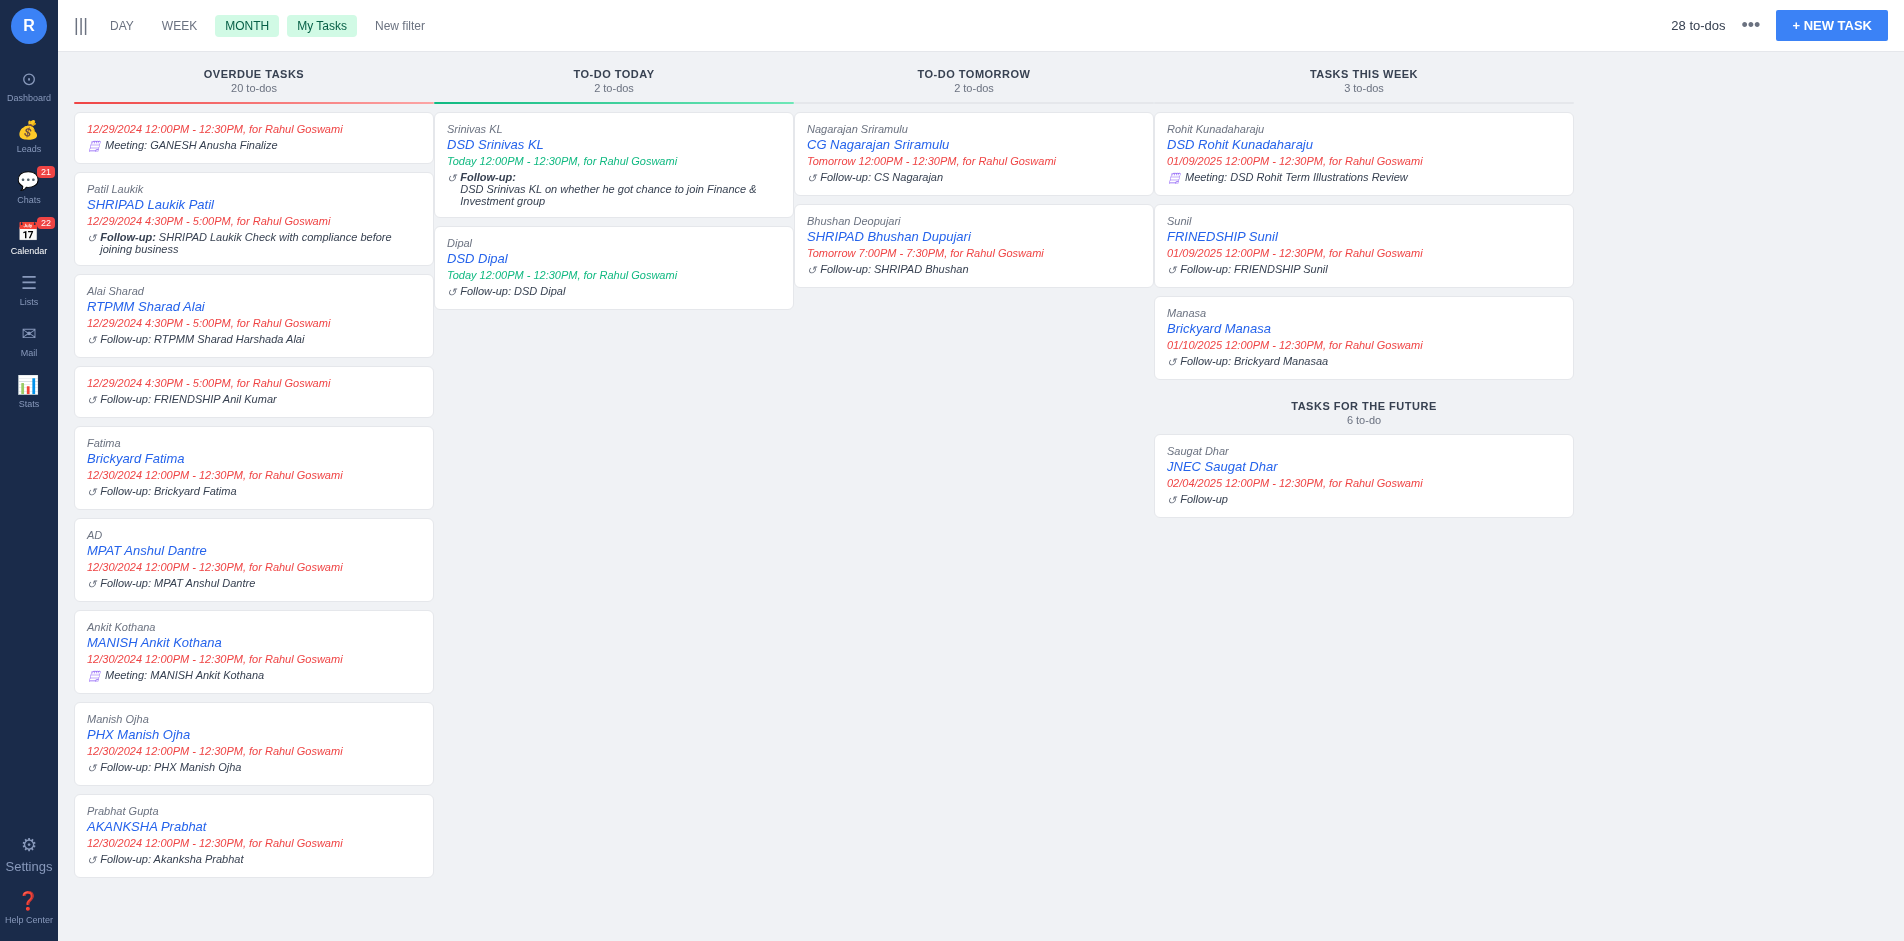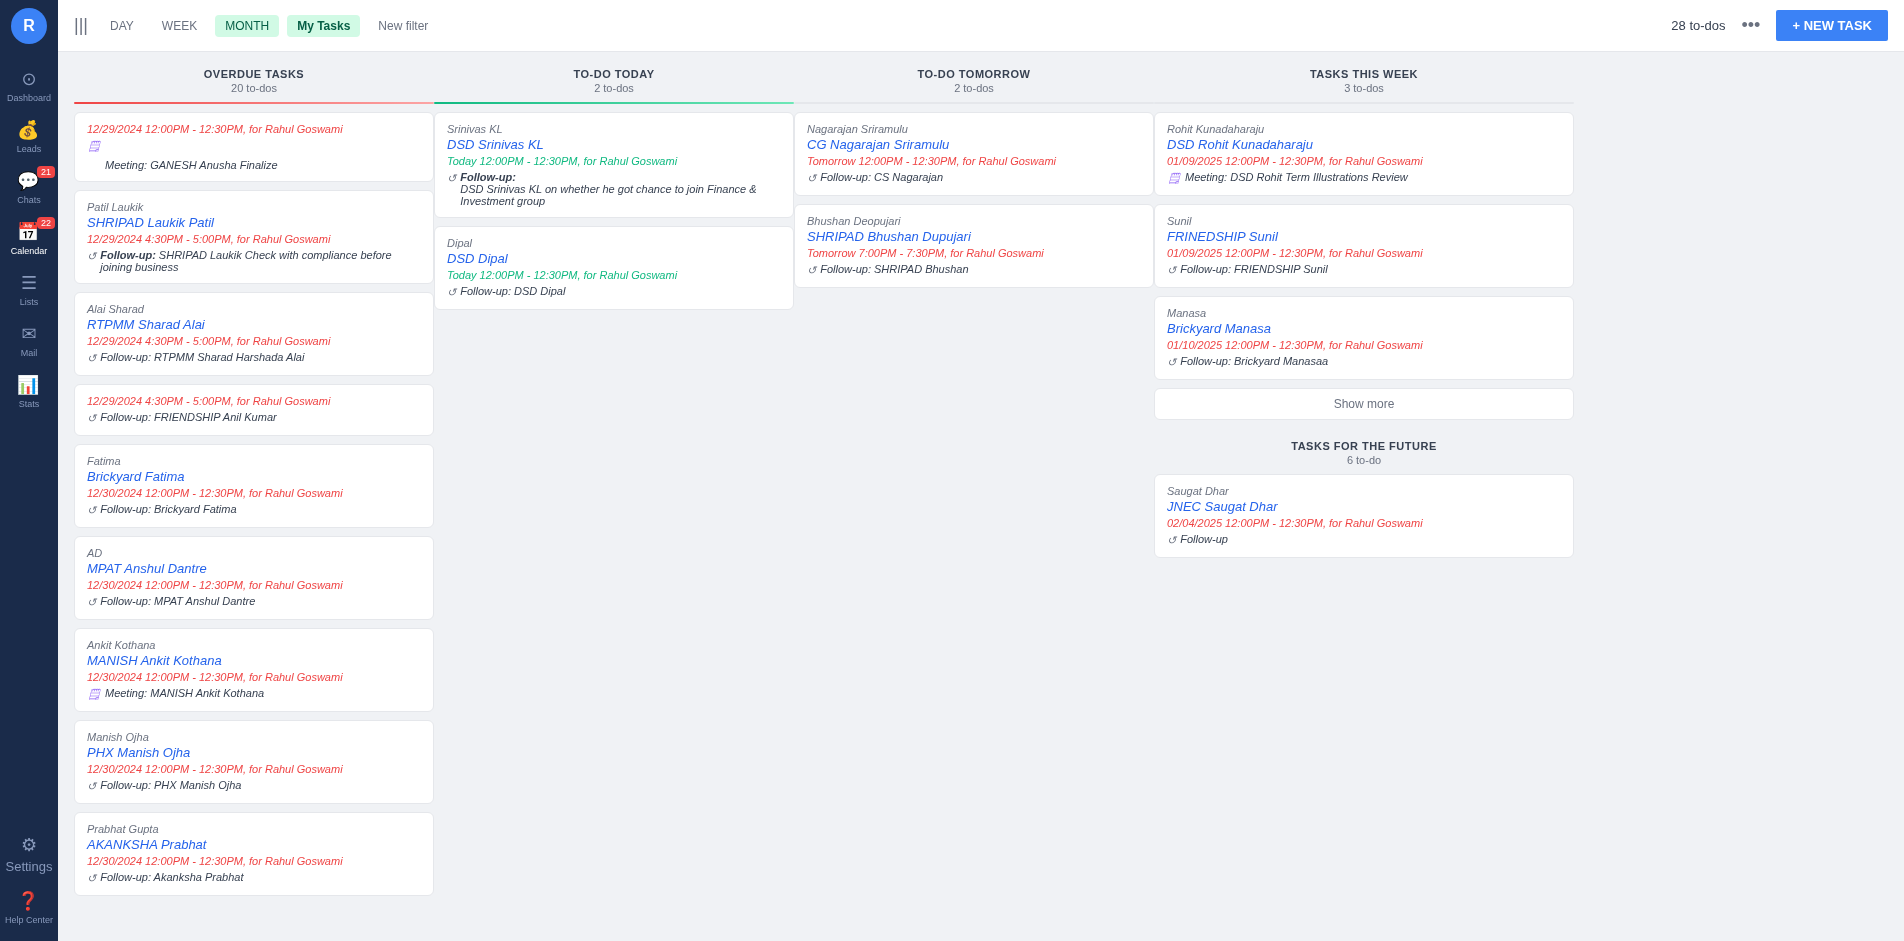--- a/index.html
+++ b/index.html
@@ -125,21 +125,21 @@
       cursor: pointer;
       font-style: italic;
     }
     .task-contact { font-size: 11px; color: #6b7280; margin-bottom: 2px; }
     .task-name { font-size: 13px; color: #2563eb; font-weight: 500; margin-bottom: 3px; }
     .task-time { font-size: 11px; color: #ef4444; margin-bottom: 4px; }
     .task-time.green { color: #10b981; }
     .task-followup { font-size: 11px; color: #374151; display: flex; align-items: flex-start; gap: 4px; }
     .task-followup .fu-icon { color: #6b7280; margin-top: 1px; flex-shrink: 0; }
     .task-followup .meeting-icon { color: #8b5cf6; }
-    .followup-text { color: #374151; margin-top: 20px; }
+    .followup-text { color: #374151; }
     .followup-bold { font-weight: 600; }
     .show-more-btn {
       width: 100%; padding: 8px; background: white;
       border: 1px solid #e5e7eb; border-radius: 6px;
       color: #6b7280; font-size: 12px; cursor: pointer;
       text-align: center;
     }
 
     .section-title {
       font-size: 11px;
@@ -208,21 +208,21 @@
   </div>
 </nav>
 
 <div class="main-content">
 
   <div class="topbar">
     <span class="topbar-bars">|||</span>
     <button class="view-btn">DAY</button>
     <button class="view-btn">WEEK</button>
     <button class="view-btn active">MONTH</button>
-    <button class="view-btn" style="background:#d1fae5;color:#065f46;font-weight:700;border-radius:4px">My Tasks</button>
+    <button class="view-btn" style="background:#d1fae5;color:#065f46;font-weight:400;border-radius:4px">My Tasks</button>
     <button class="filter-btn">New filter</button>
     <div class="spacer"></div>
     <span class="todos-count">28 to-dos</span>
     <button class="more-btn">•••</button>
     <button class="new-task-btn">+ NEW TASK</button>
   </div>
 
   <div class="content-area">
 
     <div class="task-column">
@@ -406,21 +406,20 @@
       <div class="task-card">
         <div class="task-contact">Manasa</div>
         <div class="task-name">Brickyard Manasa</div>
         <div class="task-time">01/10/2025 12:00PM - 12:30PM, for Rahul Goswami</div>
         <div class="task-followup">
           <span class="fu-icon">↺</span>
           <span>Follow-up: Brickyard Manasaa</span>
         </div>
       </div>
 
-      <button class="show-more-btn">Show more</button>
 
       
       <div style="margin-top:20px">
         <div class="section-title">TASKS FOR THE FUTURE</div>
         <div class="section-sub">6 to-do</div>
 
         <div class="task-card">
           <div class="task-contact">Saugat Dhar</div>
           <div class="task-name">JNEC Saugat Dhar</div>
           <div class="task-time">02/04/2025 12:00PM - 12:30PM, for Rahul Goswami</div>

